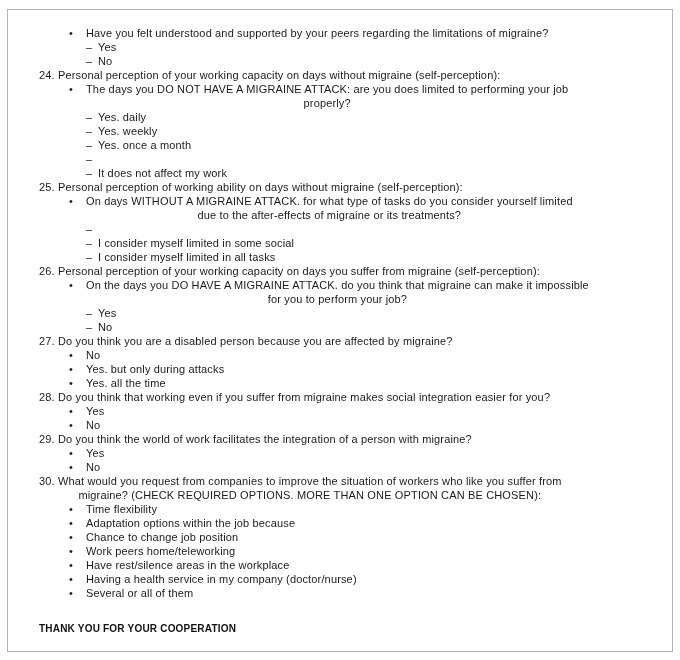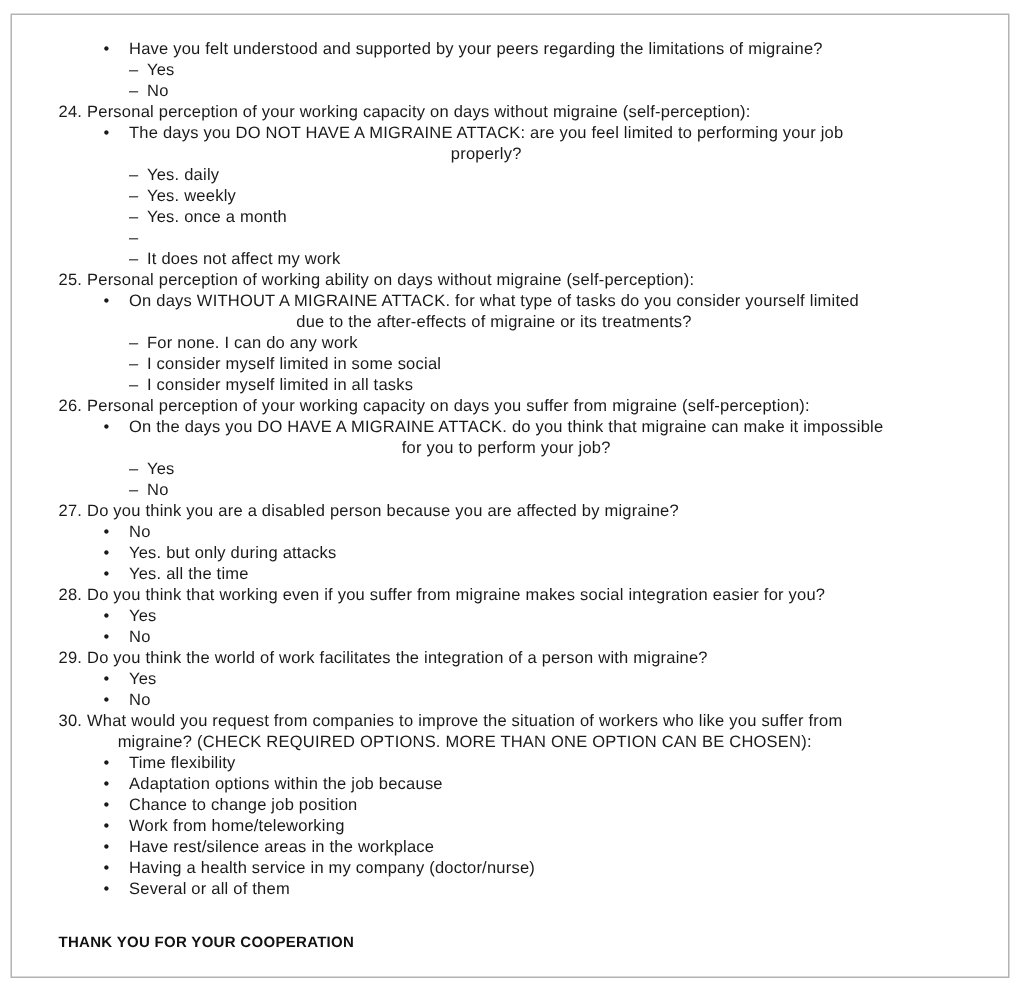--- a/index.html
+++ b/index.html
@@ -79,21 +79,21 @@
       <div class="row b2">
         <span class="marker">–</span>
         <span class="text">No</span>
       </div>
       <div class="row num">
         <span class="marker">24.</span>
         <span class="text">Personal perception of your working capacity on days without migraine (self-perception):</span>
       </div>
       <div class="row b1">
         <span class="marker">•</span>
-        <span class="text">The days you DO NOT HAVE A MIGRAINE ATTACK: are you feel limited to performing your job
+        <span class="text">The days you DO NOT HAVE A MIGRAINE ATTACK: are you does limited to performing your job
 properly?</span>
       </div>
       <div class="row b2">
         <span class="marker">–</span>
         <span class="text">Yes. daily</span>
       </div>
       <div class="row b2">
         <span class="marker">–</span>
         <span class="text">Yes. weekly</span>
       </div>
@@ -112,21 +112,20 @@
         <span class="marker">25.</span>
         <span class="text">Personal perception of working ability on days without migraine (self-perception):</span>
       </div>
       <div class="row b1">
         <span class="marker">•</span>
         <span class="text">On days WITHOUT A MIGRAINE ATTACK. for what type of tasks do you consider yourself limited
 due to the after-effects of migraine or its treatments?</span>
       </div>
       <div class="row b2">
         <span class="marker">–</span>
-        <span class="text">For none. I can do any work</span>
       </div>
       <div class="row b2">
         <span class="marker">–</span>
         <span class="text">I consider myself limited in some social</span>
       </div>
       <div class="row b2">
         <span class="marker">–</span>
         <span class="text">I consider myself limited in all tasks</span>
       </div>
       <div class="row num">
@@ -198,21 +197,21 @@
       <div class="row b1">
         <span class="marker">•</span>
         <span class="text">Adaptation options within the job because</span>
       </div>
       <div class="row b1">
         <span class="marker">•</span>
         <span class="text">Chance to change job position</span>
       </div>
       <div class="row b1">
         <span class="marker">•</span>
-        <span class="text">Work from home/teleworking</span>
+        <span class="text">Work peers home/teleworking</span>
       </div>
       <div class="row b1">
         <span class="marker">•</span>
         <span class="text">Have rest/silence areas in the workplace</span>
       </div>
       <div class="row b1">
         <span class="marker">•</span>
         <span class="text">Having a health service in my company (doctor/nurse)</span>
       </div>
       <div class="row b1">

